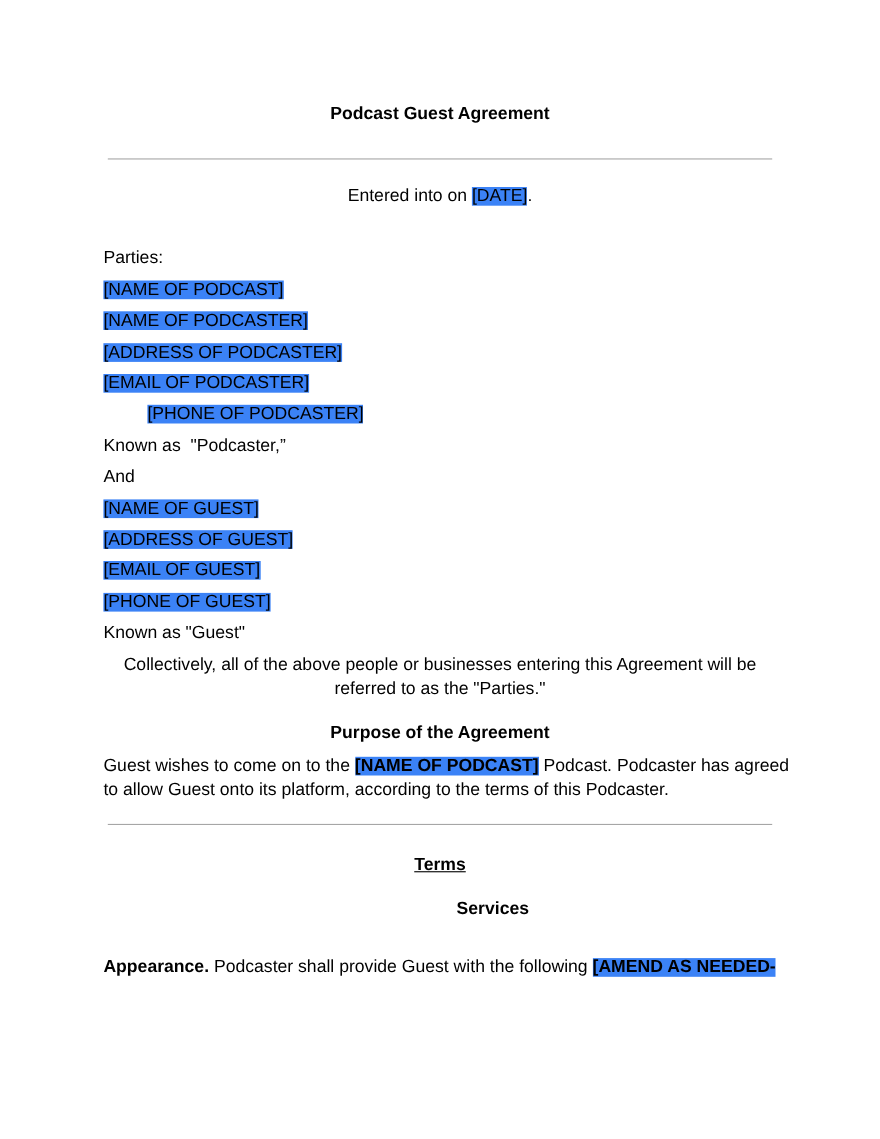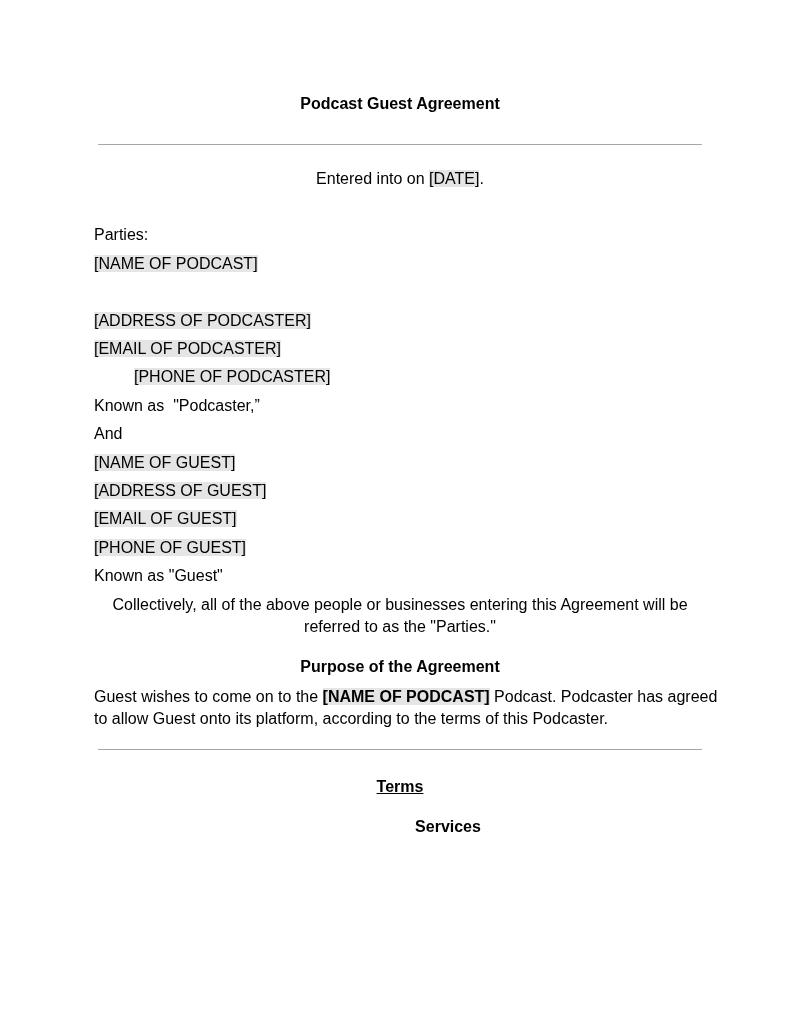--- a/index.html
+++ b/index.html
@@ -19,21 +19,21 @@
     .page {
       position: absolute;
       left: 0; top: 0;
       width: 800px;
       height: 1006px;
     }
     .abs { position: absolute; }
     .center { left: 0; width: 800px; text-align: center; }
     .left { left: 94px; }
     .bold { font-weight: bold; }
-    .hl { background: #e5e5e5; }
+    .hl { background: #3b82f6; }
     .rule {
       position: absolute;
       left: 98px;
       width: 604px;
       height: 0;
       border-top: 1.5px solid #a6a6a6;
     }
     .line { line-height: 20px; white-space: nowrap; }
     .u { text-decoration: underline; }
   </style>
@@ -47,20 +47,21 @@
   <div class="rule" style="top:144px;"></div>
 
   <div class="abs center line" style="top:169px;">
     <span>Entered into on </span><span class="hl">[DATE]</span><span>.</span>
   </div>
 
 
   <div class="abs left line" style="top:225px;">Parties:</div>
 
   <div class="abs left line" style="top:254px;"><span class="hl">[NAME OF PODCAST]</span></div>
+  <div class="abs left line" style="top:282px;"><span class="hl">[NAME OF PODCASTER]</span></div>
   <div class="abs left line" style="top:311px;"><span class="hl">[ADDRESS OF PODCASTER]</span></div>
   <div class="abs left line" style="top:339px;"><span class="hl">[EMAIL OF PODCASTER]</span></div>
   <div class="abs left line" style="top:367px;padding-left:40px;"><span class="hl">[PHONE OF PODCASTER]</span></div>
 
   <div class="abs left line" style="top:396px; white-space:pre;">Known as  "Podcaster,”</div>
 
   <div class="abs left line" style="top:424px;">And</div>
 
   <div class="abs left line" style="top:453px;"><span class="hl">[NAME OF GUEST]</span></div>
   <div class="abs left line" style="top:481px;"><span class="hl">[ADDRESS OF GUEST]</span></div>
@@ -78,14 +79,17 @@
     <span>Guest wishes to come on to the </span><span class="hl bold">[NAME OF PODCAST]</span><span> Podcast. Podcaster has agreed</span>
   </div>
   <div class="abs left line" style="top:709px;">to allow Guest onto its platform, according to the terms of this Podcaster.</div>
 
   <div class="rule" style="top:749px;"></div>
 
   <div class="abs center line bold" style="top:777px;"><span class="u">Terms</span></div>
 
   <div class="abs center line bold" style="top:817px;padding-left:48px;">Services</div>
 
+  <div class="abs left line" style="top:870px;">
+    <span class="bold">Appearance.</span><span> Podcaster shall provide Guest with the following </span><span class="hl bold">[AMEND AS NEEDED-</span>
+  </div>
 
 </div>
 
 </body></html>

